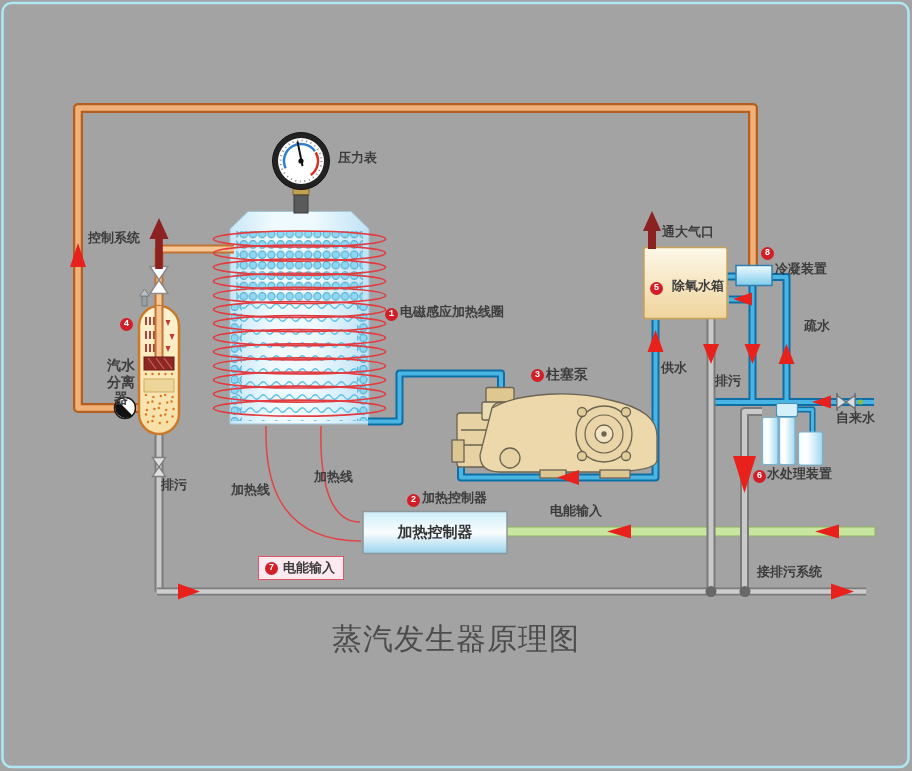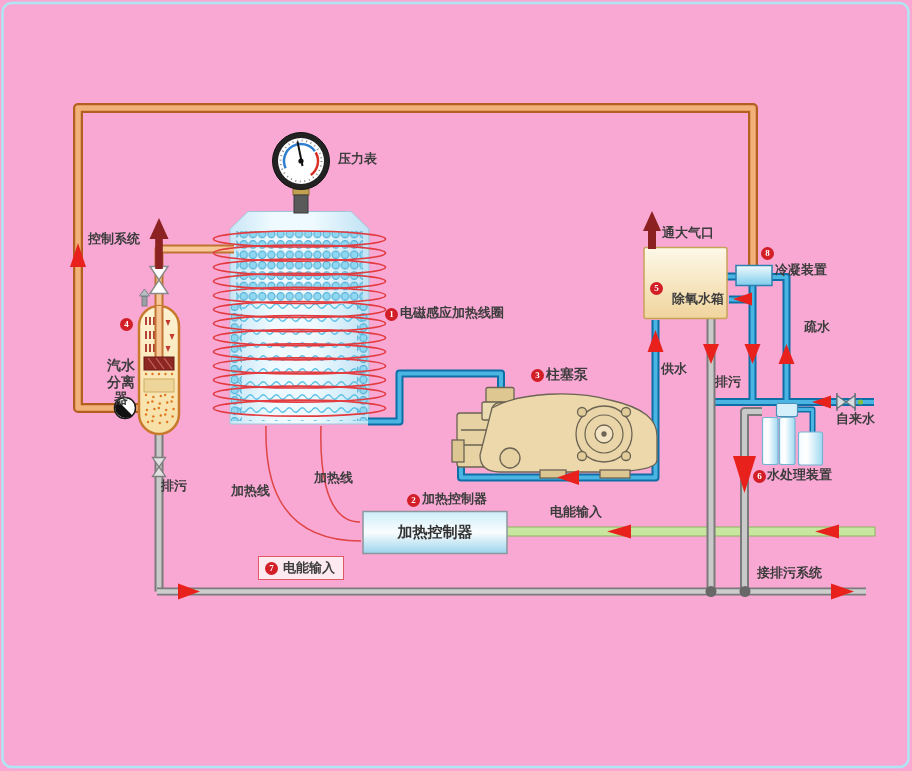--- a/index.html
+++ b/index.html
@@ -1,17 +1,17 @@
 <!DOCTYPE html>
 <html><head>
 <meta charset="utf-8">
 <style>
   html,body{margin:0;padding:0;background:#fff;}
-  #canvas{position:relative;width:912px;height:771px;background:#f9a8d4;overflow:hidden;
-          font-family:Liberation Serif, serif;}
+  #canvas{position:relative;width:912px;height:771px;background:#a3a3a3;overflow:hidden;
+          font-family:Liberation Mono, monospace;}
   #diagram-svg{position:absolute;left:0;top:0;}
   .lbl{position:absolute;font-size:13px;font-weight:600;color:#3c3c3c;white-space:nowrap;line-height:1.15;}
   .lbl-lg{font-size:14px;text-align:right;}
   .badge{position:absolute;width:13px;height:13px;border-radius:50%;background:#d21e26;color:#fff;
          font-size:9px;font-weight:700;line-height:13px;text-align:center;}
   .sep-label{position:absolute;left:98px;top:329px;width:46px;text-align:center;
              font-size:14px;font-weight:600;color:#3c3c3c;line-height:16.5px;margin-top:29px;}
   .ctrl-box-text{position:absolute;left:363px;top:511px;width:144px;height:42px;display:flex;
                  align-items:center;justify-content:center;font-size:15px;font-weight:600;color:#333;}
   .ctrl-sys-box{position:absolute;left:258px;top:556px;height:18px;padding:2px 8px 2px 6px;
@@ -305,21 +305,21 @@
     <div>器</div>
   </div>
 
   <div class="badge" style="left:385px;top:308px;">1</div>
   <div class="lbl" style="left:400px;top:306px;">电磁感应加热线圈</div>
 
   <div class="badge" style="left:531px;top:369px;">3</div>
   <div class="lbl lbl-lg" style="left:546px;top:367px;">柱塞泵</div>
 
   <div class="badge" style="left:650px;top:282px;">5</div>
-  <div class="lbl" style="left:664px;top:292px;padding-left:8px;">除氧水箱</div>
+  <div class="lbl" style="left:664px;top:280px;padding-left:8px;">除氧水箱</div>
 
   <div class="lbl" style="left:662px;top:226px;">通大气口</div>
 
   <div class="badge" style="left:761px;top:247px;">8</div>
   <div class="lbl" style="left:775px;top:263px;">冷凝装置</div>
 
   <div class="lbl" style="left:756px;top:320px;padding-left:48px;">疏水</div>
   <div class="lbl" style="left:661px;top:362px;">供水</div>
   <div class="lbl" style="left:715px;top:375px;">排污</div>
   <div class="lbl" style="left:161px;top:479px;">排污</div>
@@ -337,13 +337,14 @@
 
   <div class="lbl" style="left:550px;top:505px;">电能输入</div>
 
   <div class="ctrl-sys-box">
     <span class="badge">7</span>
     <span class="txt">电能输入</span>
   </div>
 
   <div class="lbl" style="left:757px;top:566px;">接排污系统</div>
 
+  <div class="title">蒸汽发生器原理图</div>
 </div>
 
 </body></html>

